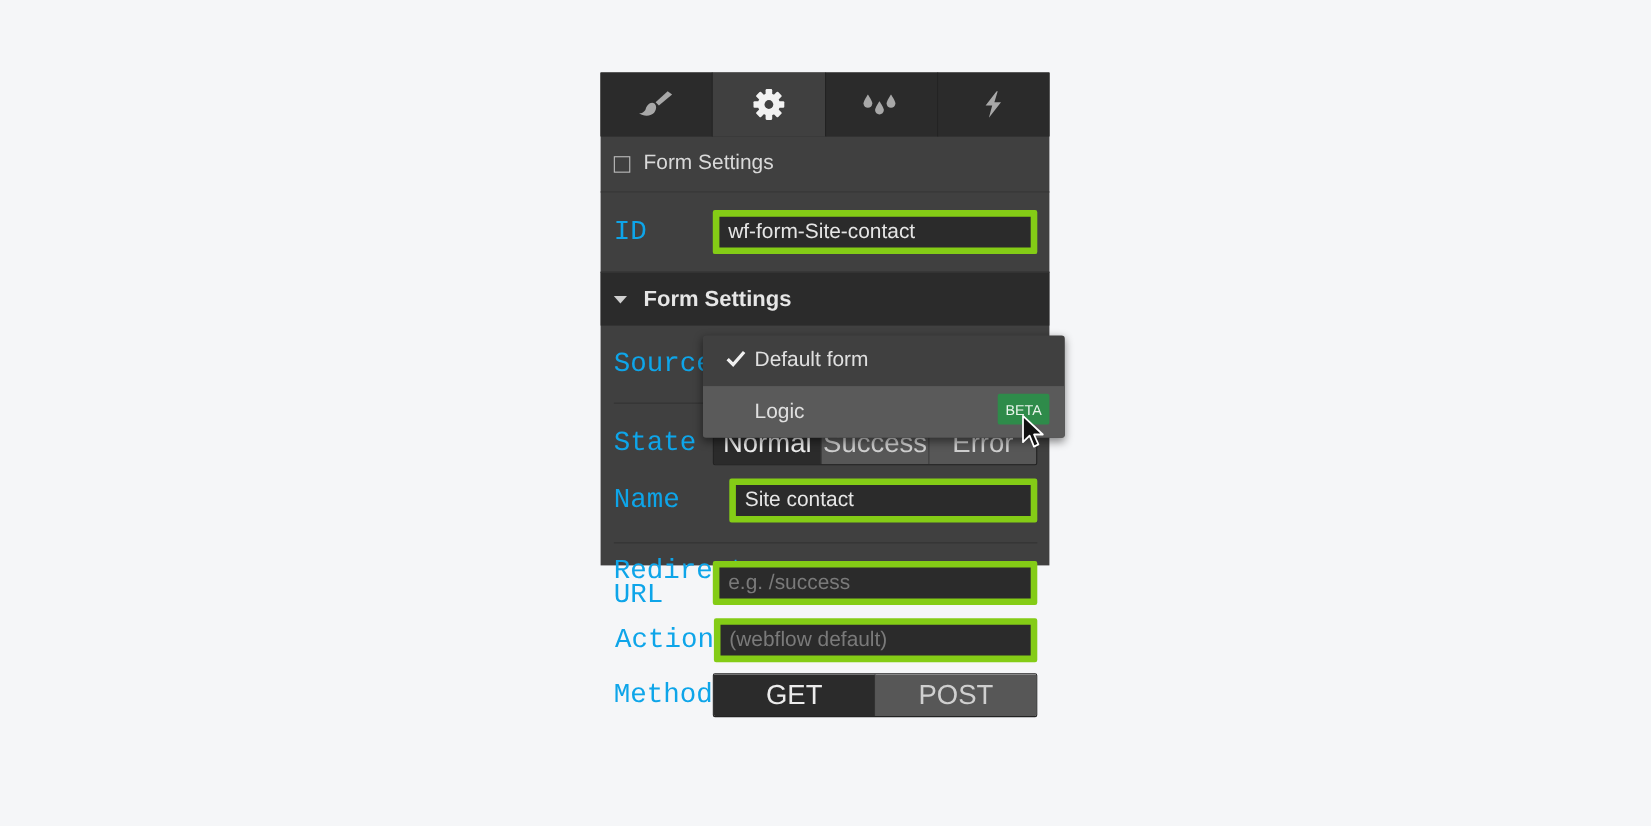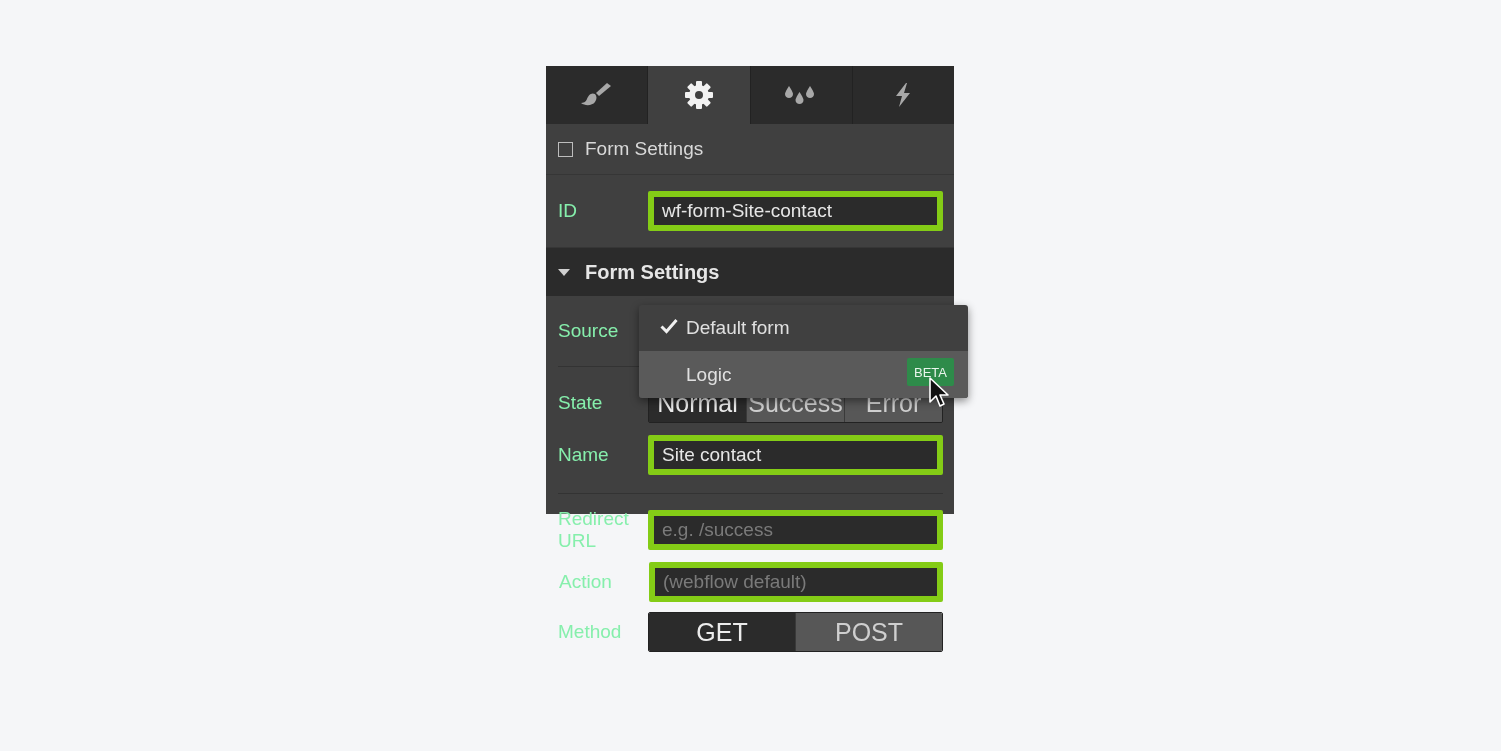--- a/index.html
+++ b/index.html
@@ -23,21 +23,21 @@
   .row-check {
     height:50px; display:flex; align-items:center; padding-left:12px;
     border-bottom:1px solid #363636; font-size:19px; color:#d9d9d9;
   }
   .checkbox {
     width:15px; height:15px; border:1.5px solid #bdbdbd; margin-right:12px; box-sizing:border-box;
   }
   .field-row {
     display:flex; align-items:center; padding:0 11px 0 12px; height:72px;
   }
-  .label { width:90px; font-size:19px; color:#86efac; line-height:22px; }
+  .label { width:90px; font-size:25px; color:#0ea5e9; line-height:22px;font-family:Liberation Mono, monospace; }
   .input {
     flex:1; height:40px; background:#2b2b2b; border:6px solid #84cc16; border-radius:2px;
     box-sizing:border-box; padding:0 8px; display:flex; align-items:center;
     font-size:19px; color:#e6e6e6; font-family:inherit;
   }
   .input.placeholder { color:#7a7a7a; }
   .section-head {
     height:48px; background:#2b2b2b; display:flex; align-items:center; padding-left:12px;
     font-size:20px; font-weight:bold; color:#e6e6e6; border-top:1px solid #363636;
   }
@@ -123,21 +123,21 @@
 
   <div class="field-row" style="height:72px;">
     <span class="label">State</span>
     <div class="seg">
       <div class="seg-btn active">Normal</div>
       <div class="seg-btn">Success</div>
       <div class="seg-btn">Error</div>
     </div>
   </div>
 
-  <div class="field-row" style="height:44px; margin-top:-6px;">
+  <div class="field-row" style="height:44px; margin-top:-6px;gap:15px;">
     <span class="label">Name</span>
     <div class="input">Site contact</div>
   </div>
   <div style="height:16px;"></div>
   <div class="divider"></div>
 
   <div class="field-row" style="height:72px;">
     <span class="label">Redirect URL</span>
     <div class="input placeholder">e.g. /success</div>
   </div>

